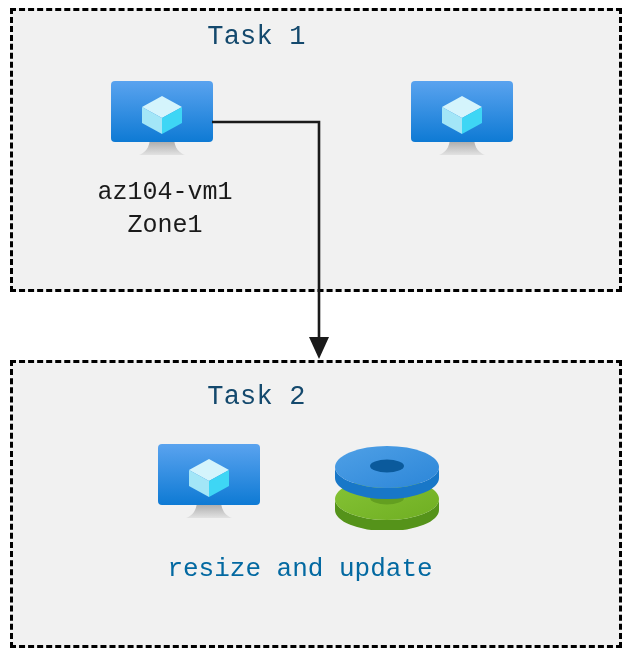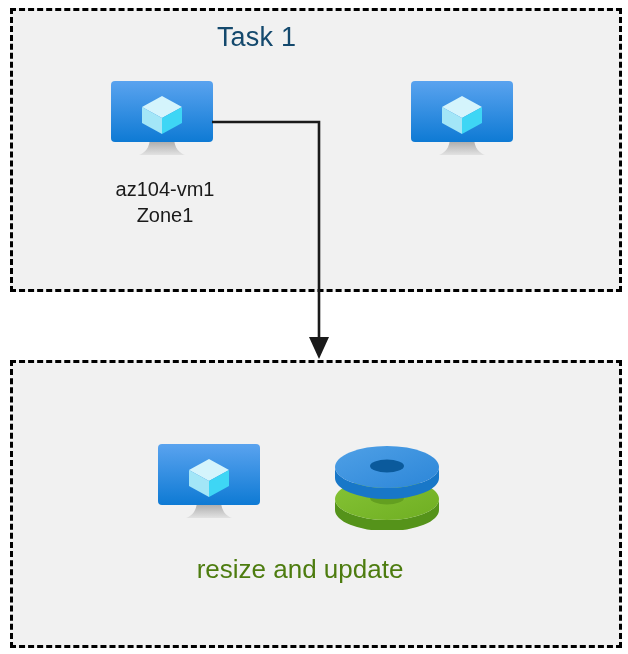--- a/index.html
+++ b/index.html
@@ -13,20 +13,21 @@
     position: relative;
     font-family: "Liberation Sans", sans-serif;
     overflow: hidden;
   }
 
   .diagram {
     position: absolute;
     inset: 0;
     width: 513px;
     height: 654px;
+    font-family: Liberation Mono, monospace;
   }
 
   
   .task-box {
     position: absolute;
     background: #f1f1f1;
     border: 3px dashed #000000;
     box-sizing: border-box;
   }
   #task1-box {
@@ -52,35 +53,35 @@
     letter-spacing: 0.2px;
     white-space: nowrap;
   }
   #task1-title { top: 22px; }
   #task2-title { top: 382px; }
 
   
   .node-label {
     position: absolute;
     text-align: center;
-    font-size: 20px;
+    font-size: 25px;
     color: #1a1a1a;
     line-height: 1.32;
     white-space: pre-line;
   }
   #vm1-label { left: 40px;  top: 176px; width: 250px; }
   #vm2-label { left: 340px; top: 176px; width: 250px; }
   #task2-caption {
     position: absolute;
     left: 90px;
     top: 554px;
     width: 420px;
     text-align: center;
     font-size: 26px;
-    color: #4d7c0f;
+    color: #0369a1;
     white-space: nowrap;
   }
 
   
   .icon {
     position: absolute;
   }
   #vm1-icon  { left: 110px; top: 80px;  width: 104px; height: 84px; }
   #vm2-icon  { left: 410px; top: 80px;  width: 104px; height: 84px; }
   #vm3-icon  { left: 157px; top: 443px; width: 104px; height: 84px; }
@@ -144,20 +145,21 @@
       <rect x="1" y="1" width="102" height="61" rx="4" fill="url(#vmScreenB)"></rect>
       <g>
         <polygon points="52,16 72,27 52,38 32,27" fill="#d4f4fc"></polygon>
         <polygon points="32,27 52,38 52,54 32,43" fill="#a3e6f7"></polygon>
         <polygon points="72,27 52,38 52,54 72,43" fill="#3ed6f5"></polygon>
       </g>
     </svg>
   </div>
 
   <div class="task-box" id="task2-box"></div>
+  <div class="task-title" id="task2-title">Task 2</div>
 
   <div class="icon" id="vm3-icon">
     <svg viewBox="0 0 104 84" width="104" height="84">
       <defs>
         <linearGradient id="vmScreenC" x1="0" y1="0" x2="0" y2="1">
           <stop offset="0" stop-color="#5aa3ef"></stop>
           <stop offset="1" stop-color="#0e7ad4"></stop>
         </linearGradient>
         <linearGradient id="vmStandC" x1="0" y1="0" x2="0" y2="1">
           <stop offset="0" stop-color="#9c9c9c"></stop>

